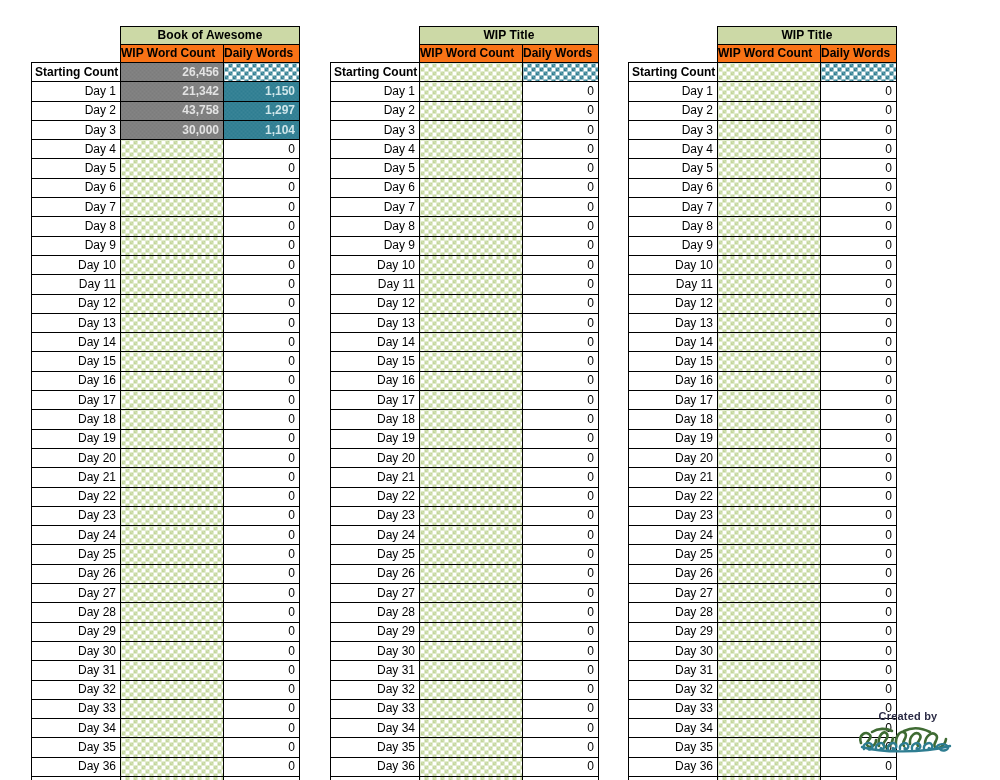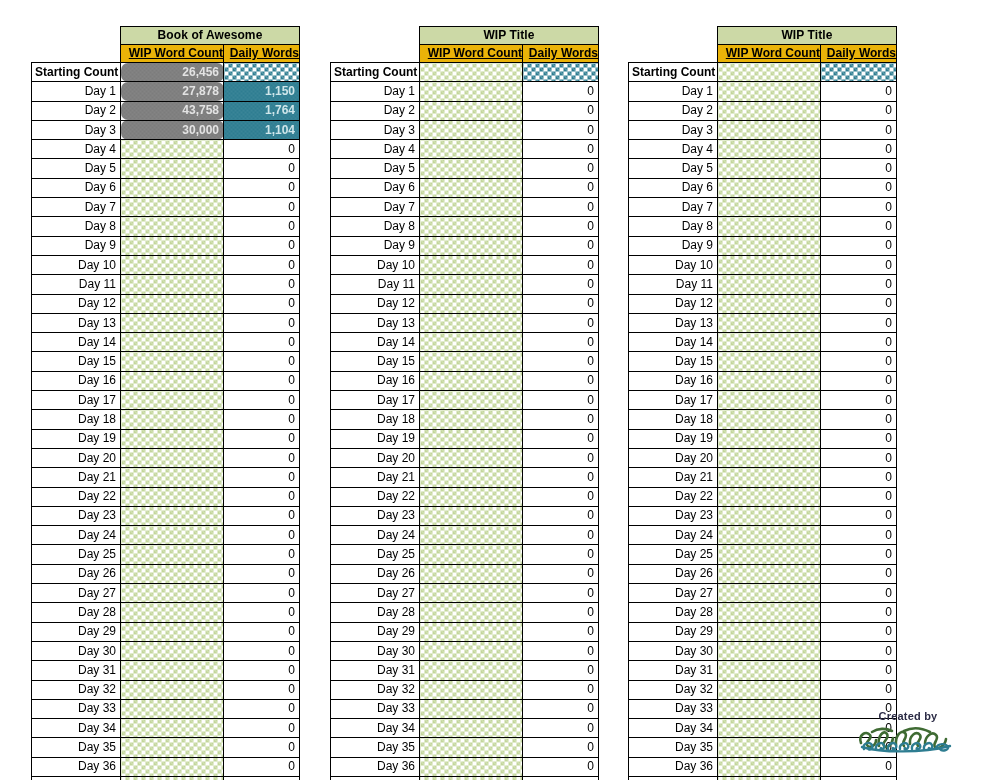--- a/index.html
+++ b/index.html
@@ -53,28 +53,27 @@
     border: 1.4px solid #000000;
     text-align: center;
     font-weight: bold;
     font-size: 12px;
     height: 17px;
     line-height: 17px;
     letter-spacing: 0.1px;
   }
 
   td.subhead {
-    background: #eab308;
+    background: #f97316;
     border: 1.4px solid #000000;
-    text-align: right;
+    text-align: left;
     font-weight: bold;
     font-size: 12px;
     height: 17px;
     line-height: 17px;
-    text-decoration: underline;
   }
 
   
   tbody tr { height: 16.3px; }
 
   td.rowlabel {
     border: 1.4px solid #000000;
     background: #ffffff;
     text-align: right;
     padding-right: 4px;
@@ -109,21 +108,20 @@
 
   .fill-gray {
     color: #e3e3e3;
     font-weight: bold;
     background-color: #7c7c7c;
     background-image:
       linear-gradient(45deg, rgba(255,255,255,0.06) 25%, transparent 25%, transparent 75%, rgba(255,255,255,0.06) 75%),
       linear-gradient(45deg, rgba(255,255,255,0.06) 25%, transparent 25%, transparent 75%, rgba(255,255,255,0.06) 75%);
     background-size: 4px 4px;
     background-position: 0 0, 2px 2px;
-    border-radius: 7px;
   }
 
   .fill-teal {
     color: #cfe6ea;
     font-weight: bold;
     background-color: #2e7d91;
     background-image:
       linear-gradient(45deg, rgba(255,255,255,0.06) 25%, transparent 25%, transparent 75%, rgba(255,255,255,0.06) 75%),
       linear-gradient(45deg, rgba(255,255,255,0.06) 25%, transparent 25%, transparent 75%, rgba(255,255,255,0.06) 75%);
     background-size: 4px 4px;
@@ -196,27 +194,27 @@
         </tr>
       </thead>
       <tbody>
         <tr>
           <td class="rowlabel start">Starting Count</td>
           <td class="datacell fill-gray">26,456</td>
           <td class="datacell fill-teal-check"></td>
         </tr>
         <tr>
           <td class="rowlabel">Day 1</td>
-          <td class="datacell fill-gray">27,878</td>
+          <td class="datacell fill-gray">21,342</td>
           <td class="datacell fill-teal">1,150</td>
         </tr>
         <tr>
           <td class="rowlabel">Day 2</td>
           <td class="datacell fill-gray">43,758</td>
-          <td class="datacell fill-teal">1,764</td>
+          <td class="datacell fill-teal">1,297</td>
         </tr>
         <tr>
           <td class="rowlabel">Day 3</td>
           <td class="datacell fill-gray">30,000</td>
           <td class="datacell fill-teal">1,104</td>
         </tr>
         <tr>
           <td class="rowlabel">Day 4</td>
           <td class="datacell fill-green-check"></td>
           <td class="datacell fill-plain">0</td>

